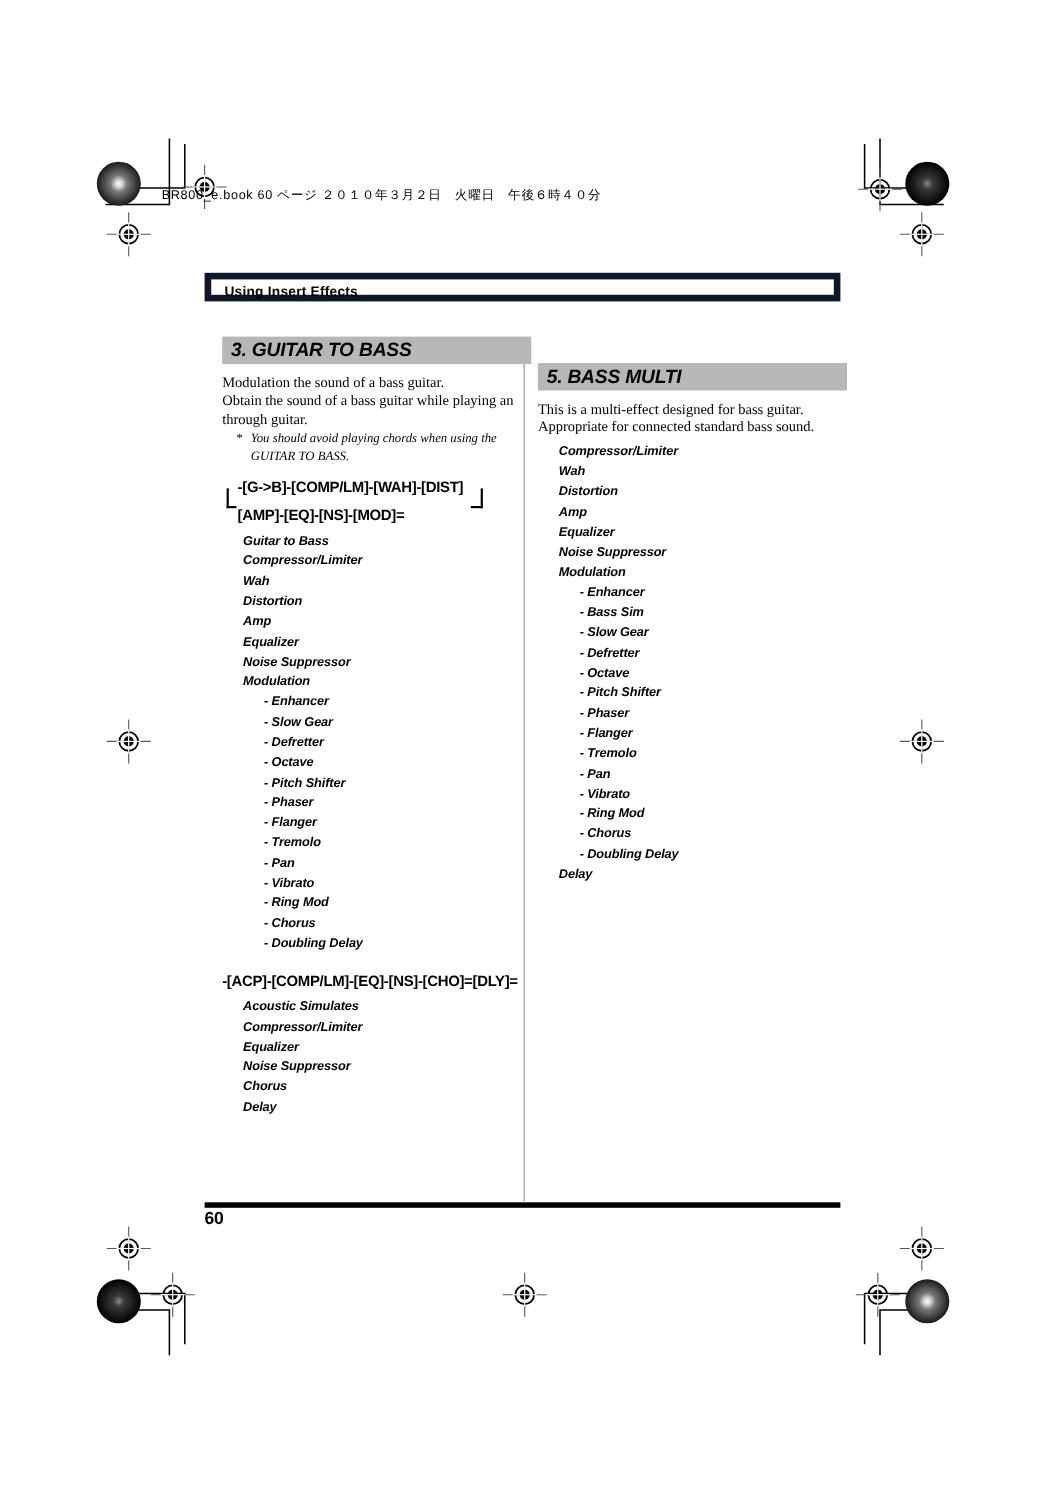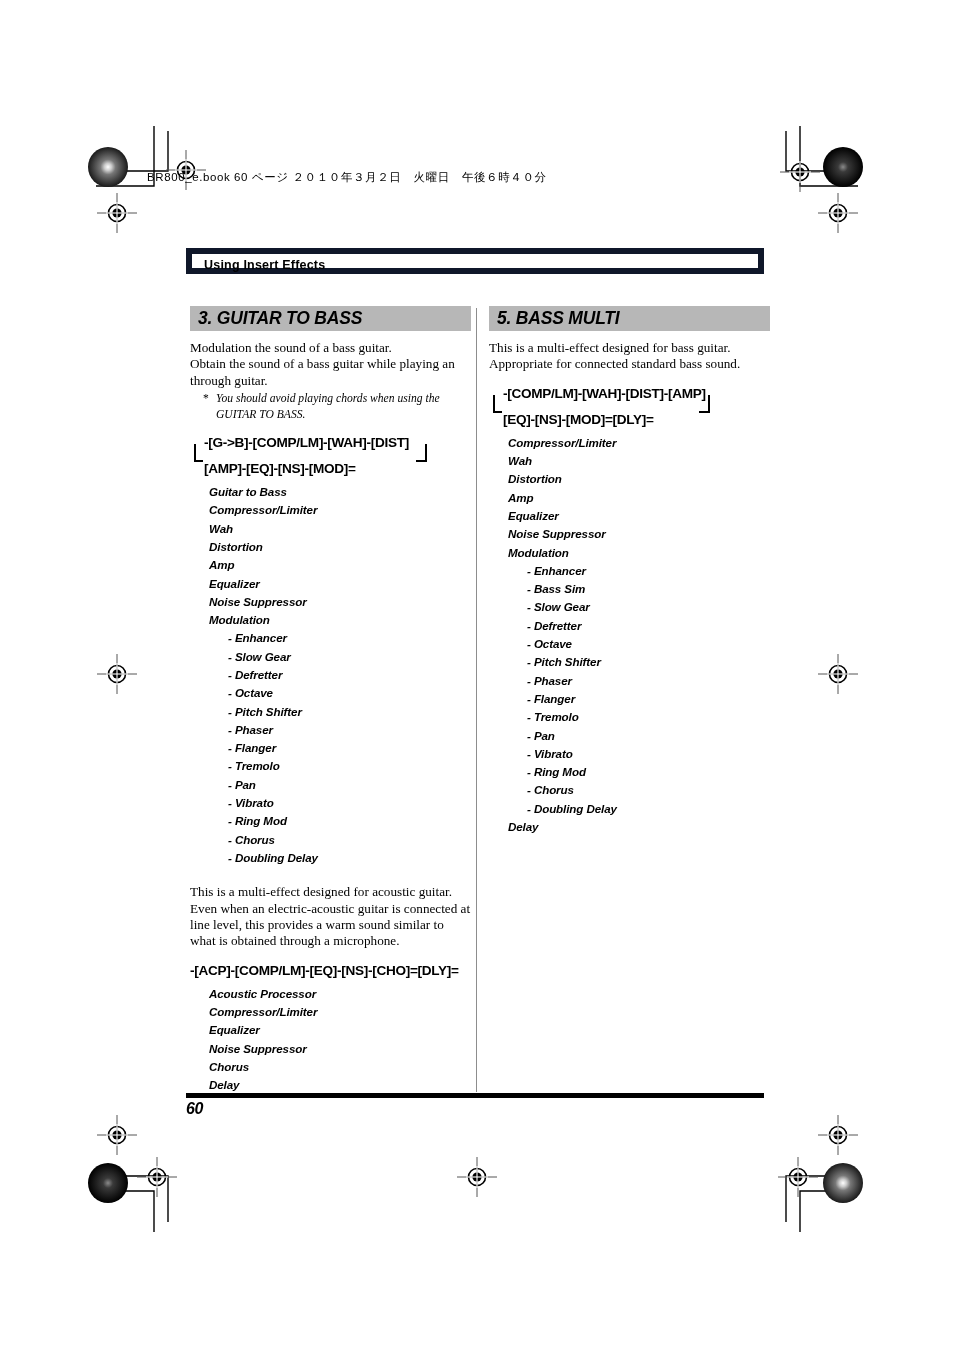--- a/index.html
+++ b/index.html
@@ -56,22 +56,22 @@
     font-size: 12.5px;
     letter-spacing: 0.2px;
   }
 
   
   .col {
     position: absolute;
     top: 306px;
     width: 281px;
   }
-  .col-left  { left: 190px; }
-  .col-right { left: 489px; }
+  .col-left  { left: 202px; }
+  .col-right { left: 489px; margin-top: 24px; }
 
   .col-divider {
     position: absolute;
     left: 476px;
     top: 308px;
     width: 1px;
     height: 784px;
     background: #8d8d8d;
   }
 
@@ -195,21 +195,20 @@
     background: #000;
   }
   .foot-pageno {
     position: absolute;
     left: 186px;
     top: 1100px;
     font-family: "Liberation Sans", sans-serif;
     font-weight: bold;
     font-size: 16px;
     letter-spacing: -0.3px;
-    font-style: italic;
   }
 </style>
 </head>
 <body>
 
 <svg id="print-marks" width="954" height="1351" viewBox="0 0 954 1351" xmlns="http://www.w3.org/2000/svg">
   <defs>
     <radialGradient id="halftoneLight" cx="50%" cy="50%" r="50%">
       <stop offset="0%" stop-color="#ffffff"></stop>
       <stop offset="18%" stop-color="#cccccc"></stop>
@@ -324,65 +323,49 @@
         <div class="fx-item sub">- Tremolo</div>
         <div class="fx-item sub">- Pan</div>
         <div class="fx-item sub">- Vibrato</div>
         <div class="fx-item sub">- Ring Mod</div>
         <div class="fx-item sub">- Chorus</div>
         <div class="fx-item sub">- Doubling Delay</div>
       </div>
   </section>
 
   <section style="margin-top:17px">
-    <div class="desc">
-      <p>This is a multi-effect designed for acoustic guitar.</p>
-      <p>Even when an electric-acoustic guitar is connected at line level, this provides a warm sound similar to what is obtained through a microphone.</p>
-    </div>
 
     <div class="chain">
       <div class="chain-row1" style="padding-left:0">
         <span>-[ACP]-[COMP/LM]-[EQ]-[NS]-[CHO]=[DLY]=</span>
       </div>
     </div>
 
     <div class="fx-list">
-        <div class="fx-item">Acoustic Processor</div>
+        <div class="fx-item">Acoustic Simulates</div>
         <div class="fx-item">Compressor/Limiter</div>
         <div class="fx-item">Equalizer</div>
         <div class="fx-item">Noise Suppressor</div>
         <div class="fx-item">Chorus</div>
         <div class="fx-item">Delay</div>
       </div>
   </section>
 </div>
 
 <div class="col col-right">
 
   <section>
     <div class="sect-bar">
       <span>5. BASS MULTI</span>
     </div>
     <div class="desc">
       <p>This is a multi-effect designed for bass guitar.</p>
       <p>Appropriate for connected standard bass sound.</p>
     </div>
 
-    <div class="chain">
-      <div class="chain-row1">
-        <span>-[COMP/LM]-[WAH]-[DIST]-[AMP]</span>
-        <span class="elbow-right" style="left:219px"></span>
-        <span class="elbow-right-cap" style="left:210px;width:11px"></span>
-      </div>
-      <div class="chain-row2">
-        <span class="elbow-left" style="top:-17px"></span>
-        <span class="elbow-left-cap" style="top:-1px"></span>
-        <span>[EQ]-[NS]-[MOD]=[DLY]=</span>
-      </div>
-    </div>
 
     <div class="fx-list">
         <div class="fx-item">Compressor/Limiter</div>
         <div class="fx-item">Wah</div>
         <div class="fx-item">Distortion</div>
         <div class="fx-item">Amp</div>
         <div class="fx-item">Equalizer</div>
         <div class="fx-item">Noise Suppressor</div>
         <div class="fx-item">Modulation</div>
         <div class="fx-item sub">- Enhancer</div>

